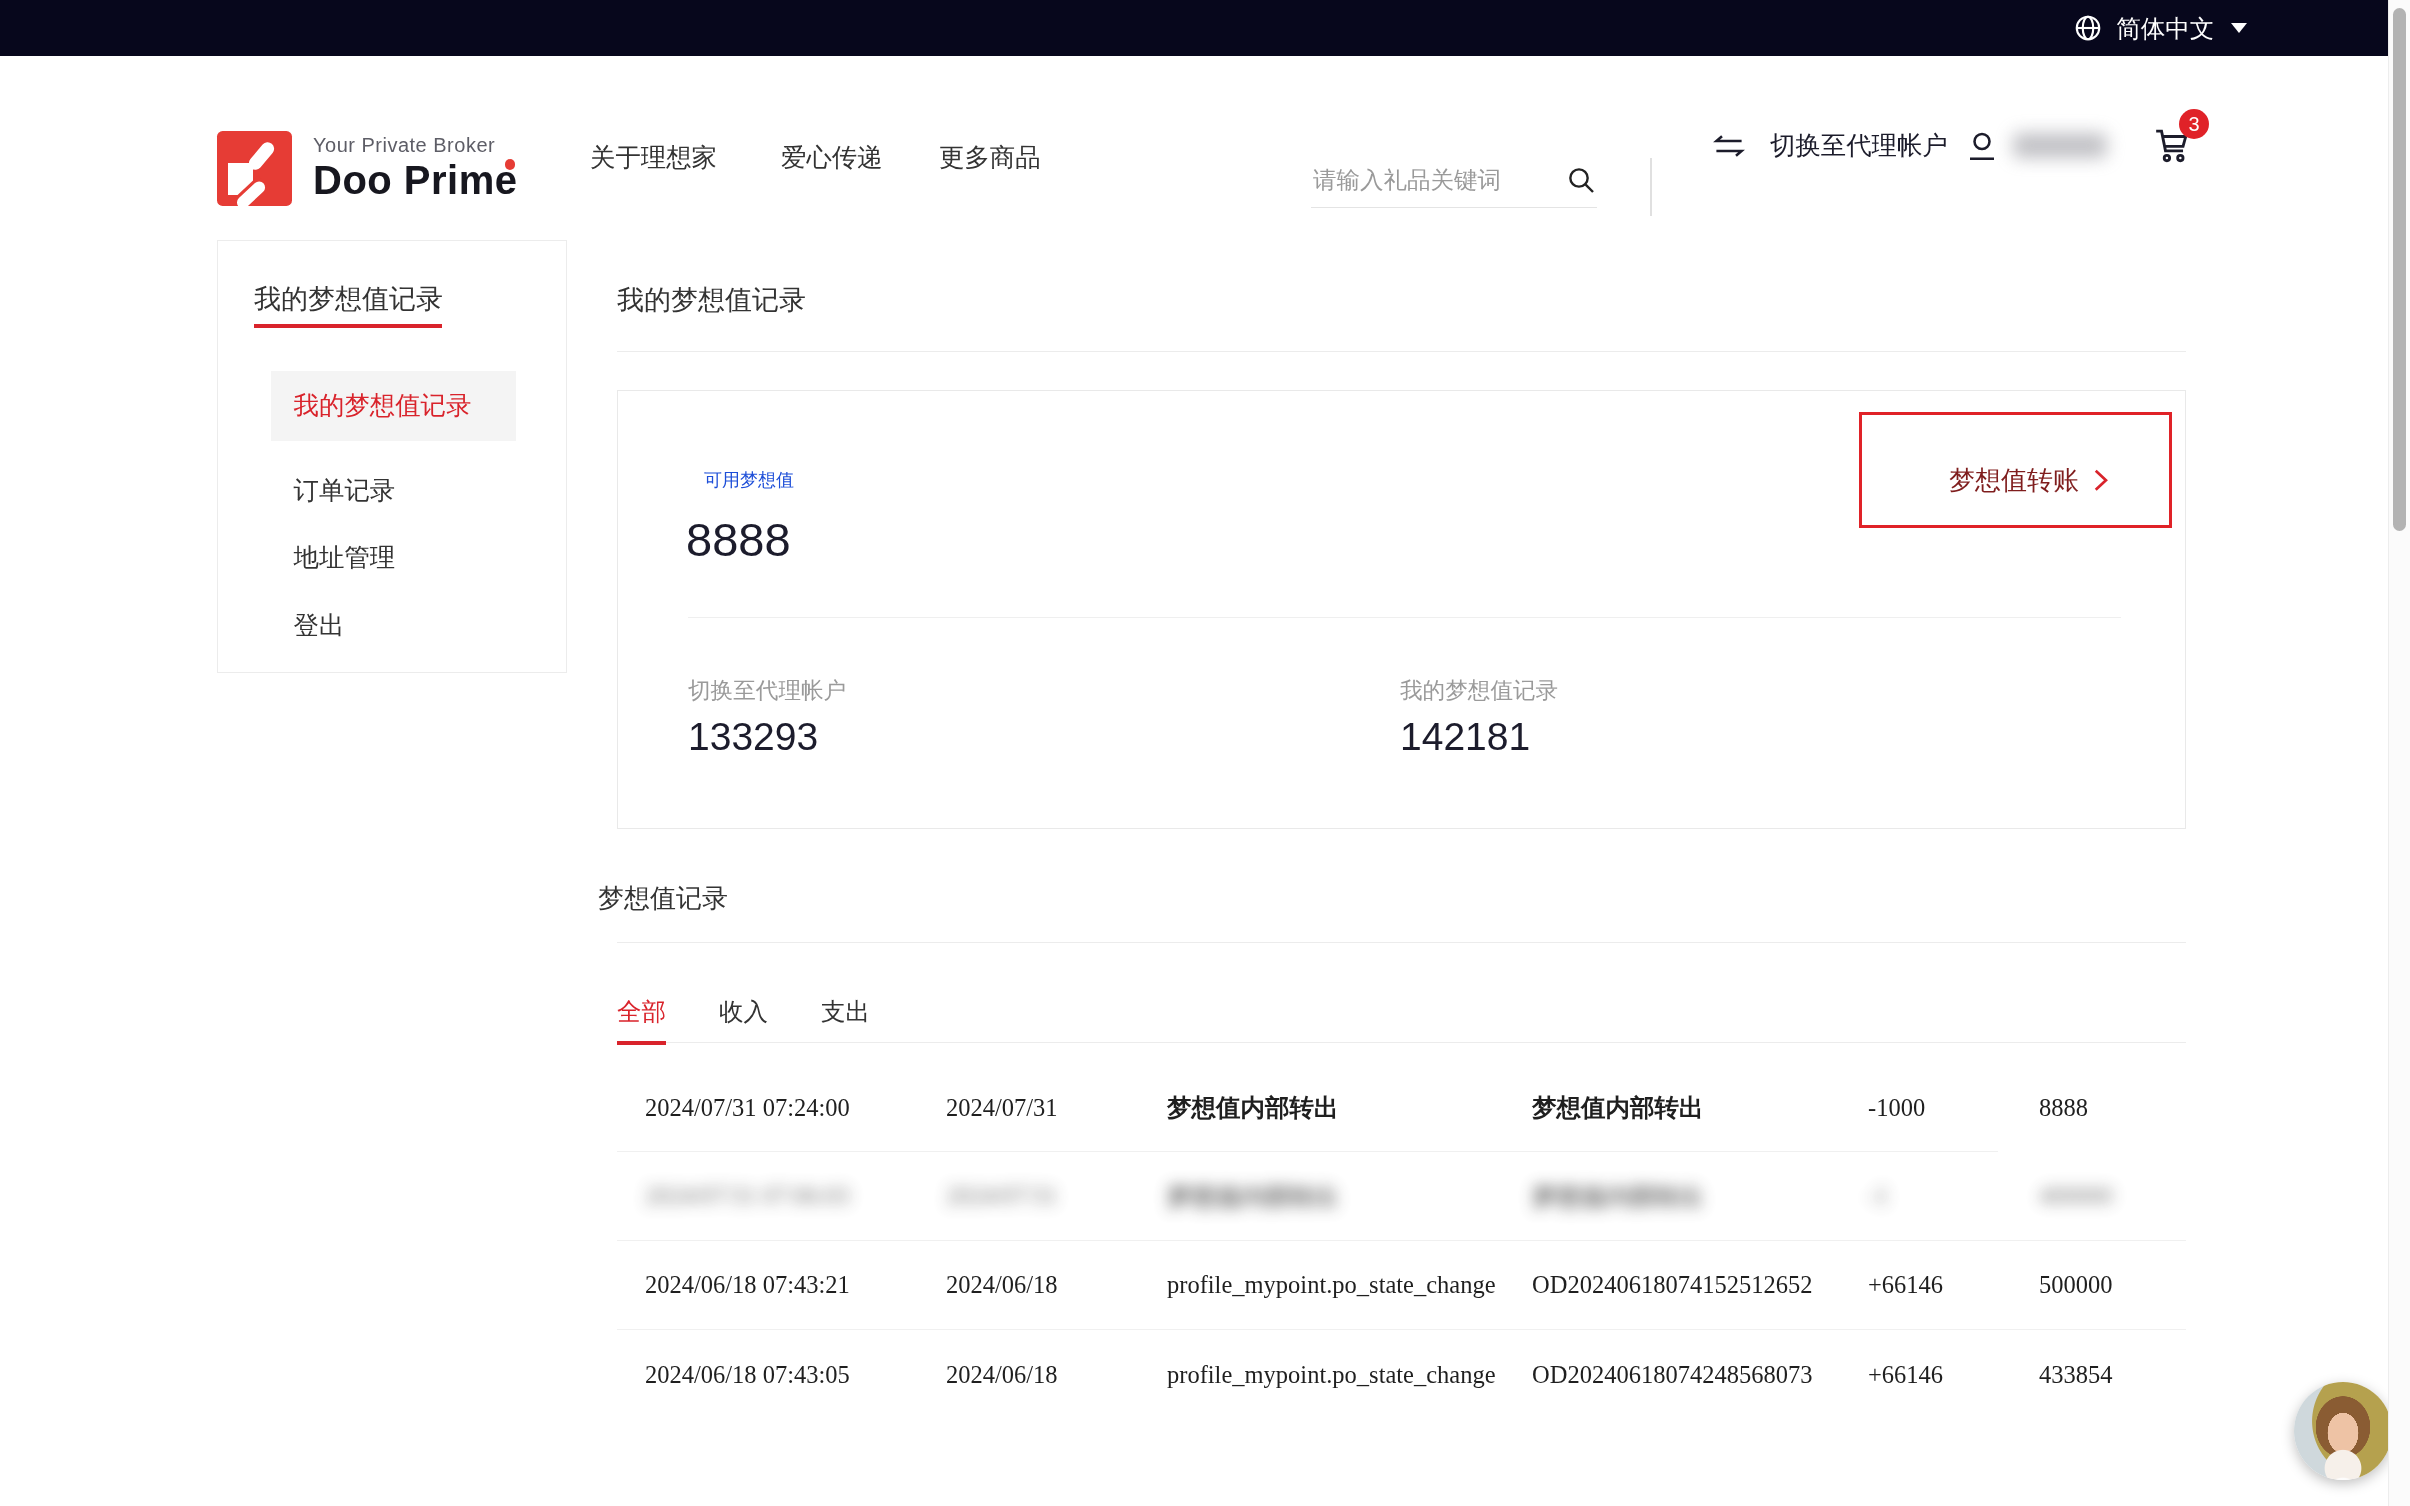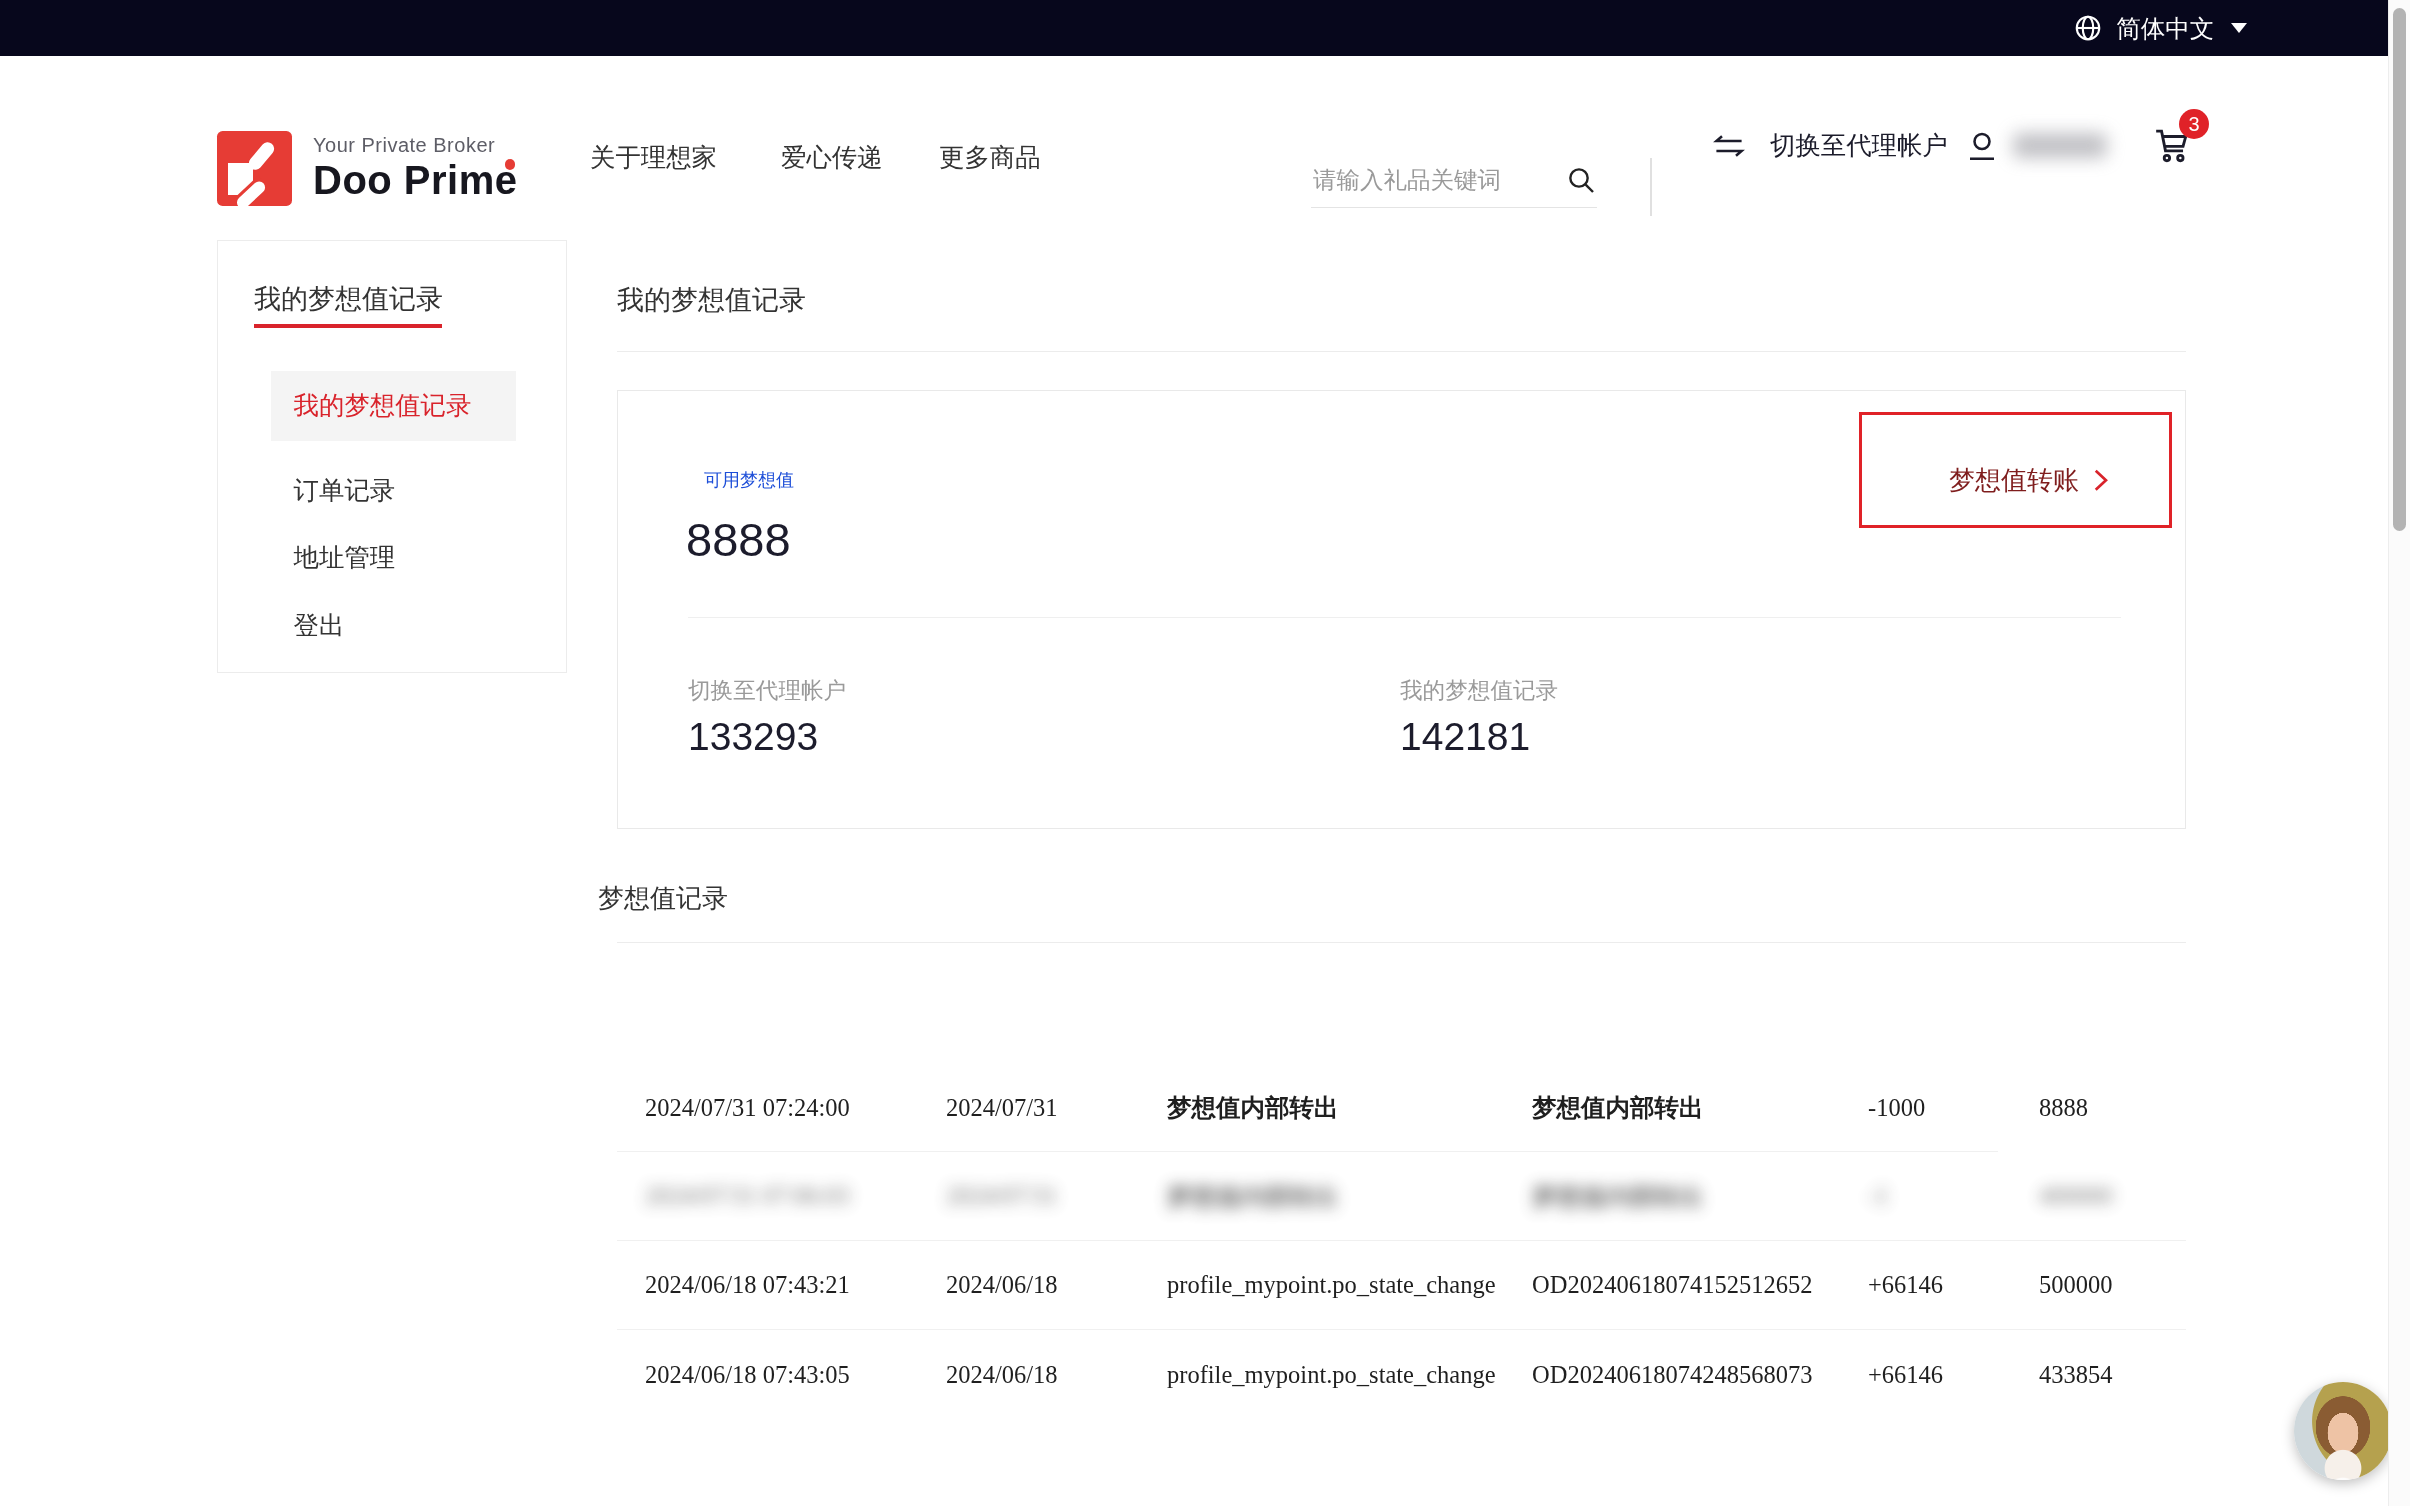--- a/index.html
+++ b/index.html
@@ -209,20 +209,25 @@
     <div class="card-divider"></div>
     <div class="stat-label stat-used">切换至代理帐户</div>
     <div class="stat-value stat-used">133293</div>
     <div class="stat-label stat-earned">我的梦想值记录</div>
     <div class="stat-value stat-earned">142181</div>
   </div>
 
   <div class="abs rec-title">梦想值记录</div>
   <div class="abs rec-divider"></div>
 
+  <div class="abs tabs">
+    <div class="tab active">全部</div>
+    <div class="tab">收入</div>
+    <div class="tab">支出</div>
+  </div>
 
   <div id="rectable" class="abs">
 
     <div class="tgrid trow short-border">
       <div class="cell">2024/07/31 07:24:00</div>
       <div class="cell">2024/07/31</div>
       <div class="cell cn-bold">梦想值内部转出</div>
       <div class="cell cn-bold">梦想值内部转出</div>
       <div class="cell">-1000</div>
       <div class="cell">8888</div>

